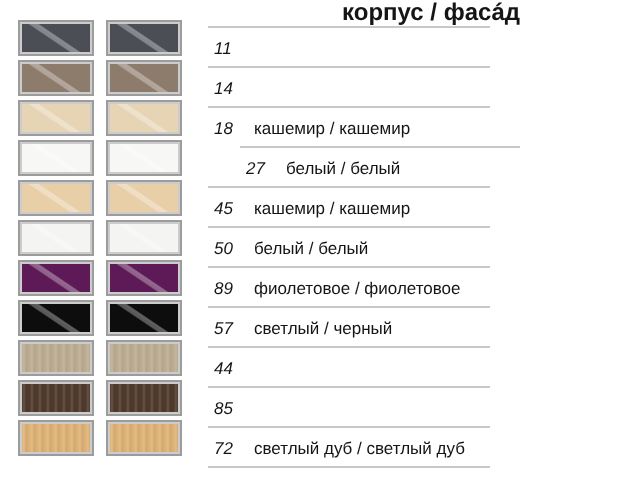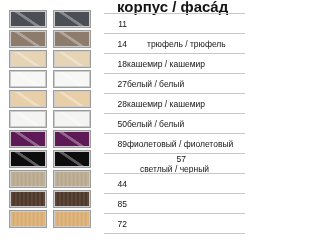--- a/index.html
+++ b/index.html
@@ -83,42 +83,44 @@
   
   .list {
     position: absolute;
     left: 104px;
     top: 0;
     width: 156px;
   }
   .list-header {
     height: 13px;
     line-height: 13px;
-    font-size: 15px;
+    font-size: 12px;
     font-weight: bold;
     padding-left: 13px;
     color: #151515;
     white-space: nowrap;
+    text-align: right;
   }
   .list-row {
     position: relative;
     height: 20px;
     display: flex;
     align-items: center;
     border-top: 1px solid #c8c8c8;
     width: 141px;
     box-sizing: border-box;
   }
   .list-row .code {
     width: 20px;
-    text-align: right;
+    text-align: left;
     padding-left: 3px;
     font-size: 8.5px;
     color: #151515;
     flex: none;
+    font-style: italic;
   }
   .list-row .label {
     font-size: 8.5px;
     color: #151515;
     white-space: nowrap;
   }
   .list-footer-rule {
     width: 141px;
     height: 0;
     border-top: 1px solid #c8c8c8;
@@ -219,54 +221,54 @@
         </div>
       </div>
     </div>
 
   <div class="list">
     <div class="list-header">корпус / фасáд</div>
     <div class="list-rows">
         <div class="list-row" style="border-top-color: rgb(200, 200, 200);">
           <span class="code">11</span>
         </div>
-        <div class="list-row" style="border-top-color: rgb(200, 200, 200); gap: 20px;">
+        <div class="list-row" style="border-top-color: rgb(200, 200, 200);">
           <span class="code">14</span>
-          <span class="label">трюфель / трюфель</span>
         </div>
         <div class="list-row" style="border-top-color: rgb(200, 200, 200);">
           <span class="code">18</span>
           <span class="label">кашемир / кашемир</span>
         </div>
-        <div class="list-row" style="border-top-color: rgb(200, 200, 200);">
+        <div class="list-row" style="border-top-color: rgb(200, 200, 200); margin-left: 16px;">
           <span class="code">27</span>
           <span class="label">белый / белый</span>
         </div>
         <div class="list-row" style="border-top-color: rgb(200, 200, 200);">
-          <span class="code">28</span>
+          <span class="code">45</span>
           <span class="label">кашемир / кашемир</span>
         </div>
         <div class="list-row" style="border-top-color: rgb(200, 200, 200);">
           <span class="code">50</span>
           <span class="label">белый / белый</span>
         </div>
         <div class="list-row" style="border-top-color: rgb(200, 200, 200);">
           <span class="code">89</span>
-          <span class="label">фиолетовый / фиолетовый</span>
-        </div>
-        <div class="list-row" style="border-top-color: rgb(200, 200, 200); flex-direction: column;">
+          <span class="label">фиолетовое / фиолетовое</span>
+        </div>
+        <div class="list-row" style="border-top-color: rgb(200, 200, 200);">
           <span class="code">57</span>
           <span class="label">светлый / черный</span>
         </div>
         <div class="list-row" style="border-top-color: rgb(200, 200, 200);">
           <span class="code">44</span>
         </div>
         <div class="list-row" style="border-top-color: rgb(200, 200, 200);">
           <span class="code">85</span>
         </div>
         <div class="list-row" style="border-top-color: rgb(200, 200, 200);">
           <span class="code">72</span>
+          <span class="label">светлый дуб / светлый дуб</span>
         </div>
       </div>
     <div class="list-footer-rule" style="border-top-color: rgb(200, 200, 200);"></div>
   </div>
 
 </div>
 
 </body></html>

